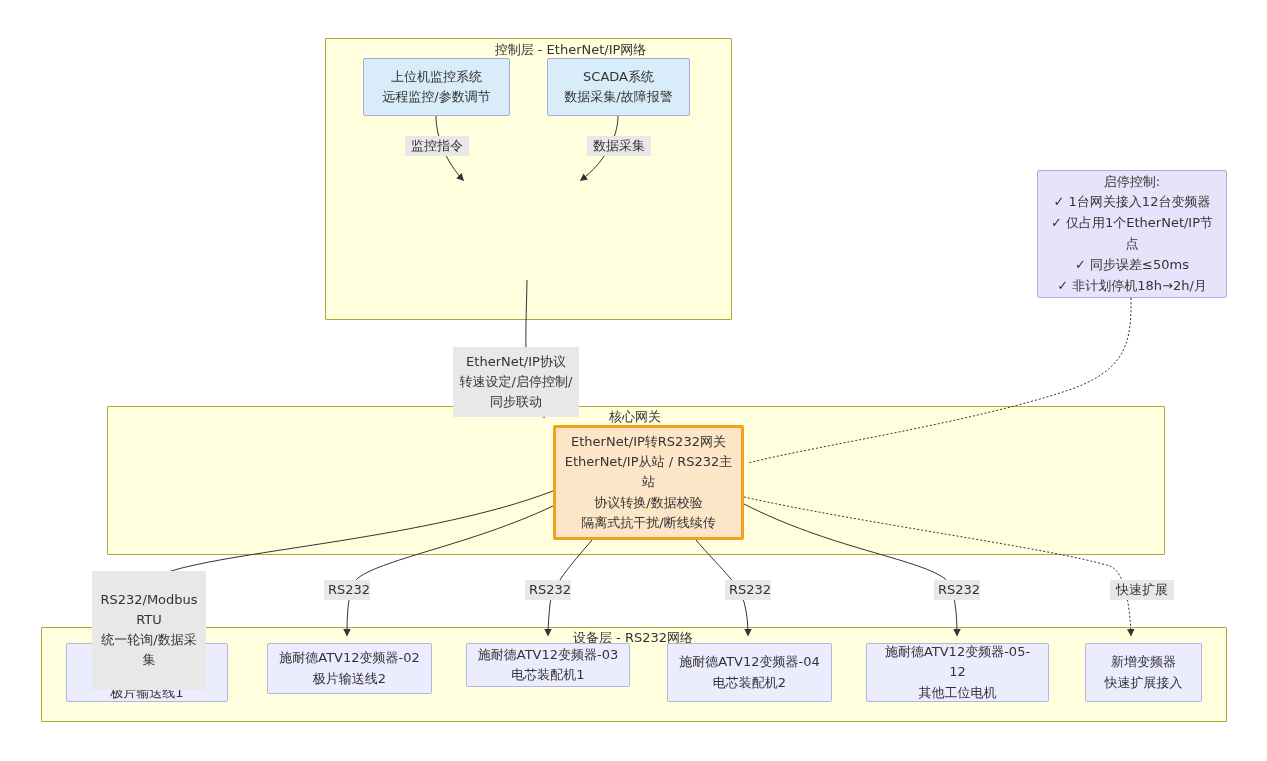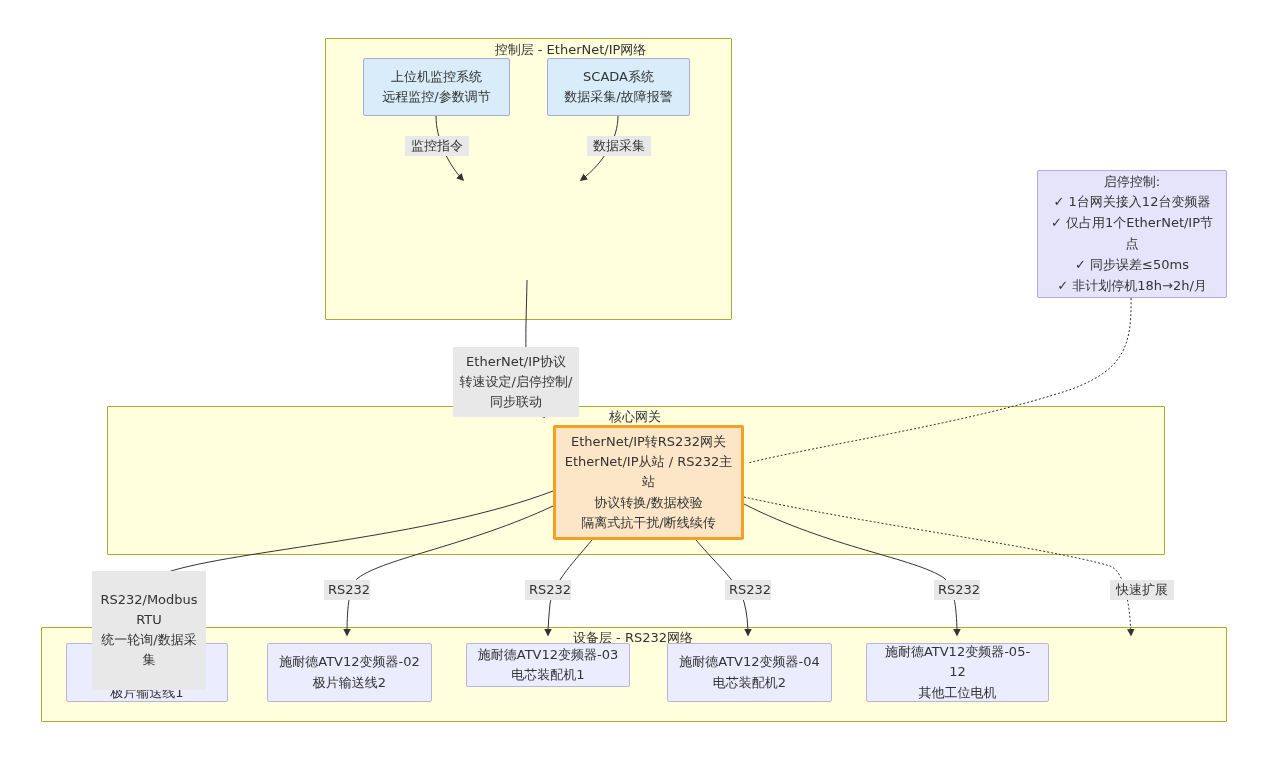--- a/index.html
+++ b/index.html
@@ -86,35 +86,39 @@
     <div class="kpi-line">✓ 1台网关接入12台变频器</div>
     <div class="kpi-line">✓ 仅占用1个EtherNet/IP节点</div>
     <div class="kpi-line">✓ 同步误差≤50ms</div>
     <div class="kpi-line">✓ 非计划停机18h→2h/月</div>
   </div>
 
   <div class="node node-lav" style="left:66px;top:643px;width:162px;height:59px;">
     <div>施耐德ATV12变频器-01</div>
     <div>极片输送线1</div>
   </div>
-  <div class="node node-lav" style="left:267px;top:643px;width:165px;height:59px;">
+  <div class="node node-lav" style="left:267px;top:643px;width:165px;height:51px;">
     <div>施耐德ATV12变频器-02</div>
     <div>极片输送线2</div>
   </div>
   <div class="node node-lav" style="left:466px;top:643px;width:164px;height:44px;">
     <div>施耐德ATV12变频器-03</div>
     <div>电芯装配机1</div>
   </div>
   <div class="node node-lav" style="left:667px;top:643px;width:165px;height:59px;">
     <div>施耐德ATV12变频器-04</div>
     <div>电芯装配机2</div>
   </div>
   <div class="node node-lav" style="left:866px;top:643px;width:183px;height:59px;">
     <div>施耐德ATV12变频器-05-12</div>
     <div>其他工位电机</div>
+  </div>
+  <div class="node node-lav" style="left:1085px;top:643px;width:117px;height:59px;padding:2px 4px;">
+    <div>新增变频器</div>
+    <div>快速扩展接入</div>
   </div>
 
   <div class="edge-label" style="left:405px;top:136px;width:64px;">监控指令</div>
   <div class="edge-label" style="left:587px;top:136px;width:64px;">数据采集</div>
 
   <div class="edge-label multi" style="left:453px;top:335px;width:126px;min-height:53px;padding:5px 4px;margin-top:12px;">
     <div>EtherNet/IP协议</div>
     <div>转速设定/启停控制/同步联动</div>
   </div>
 

